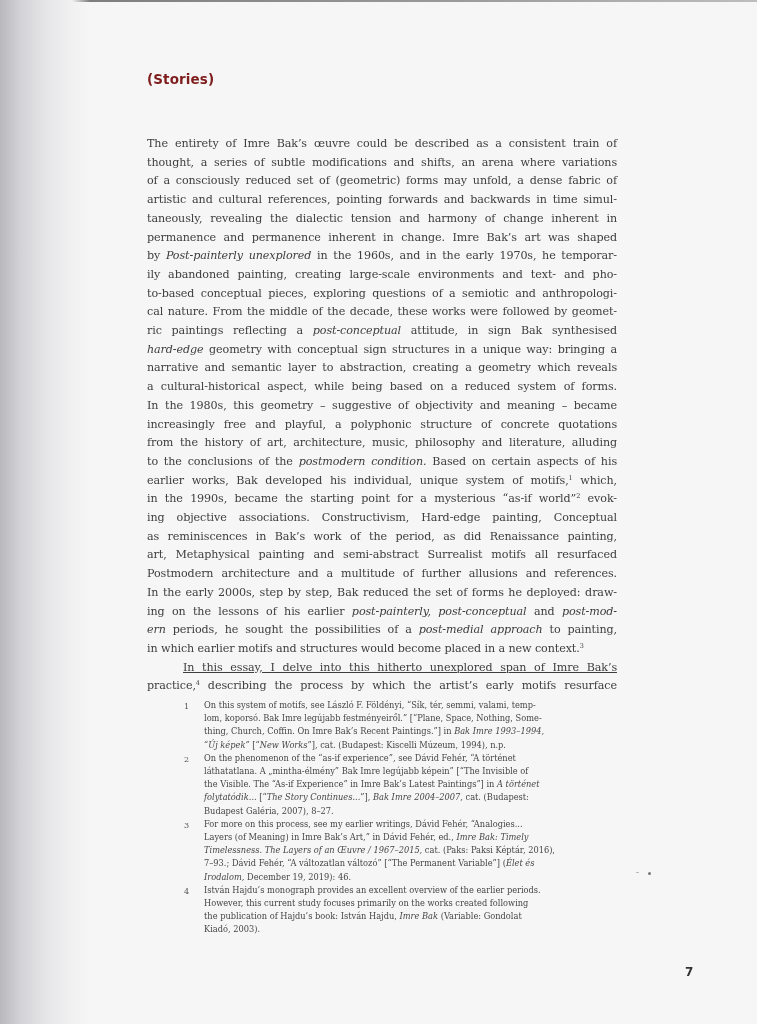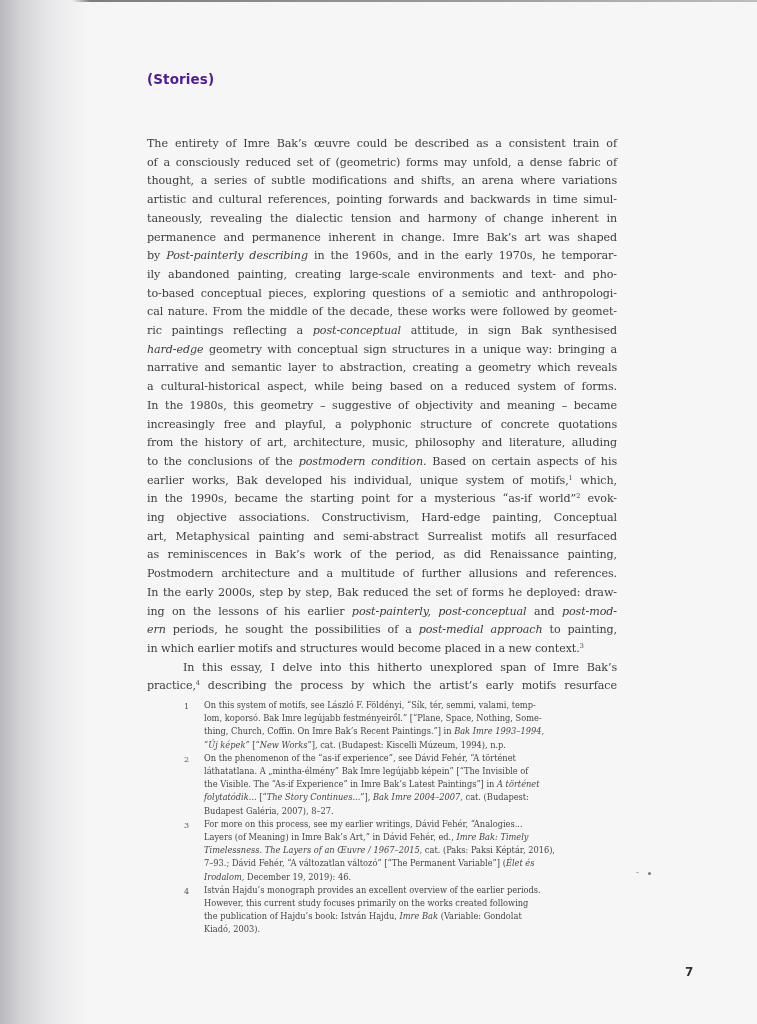--- a/index.html
+++ b/index.html
@@ -16,31 +16,31 @@
   .gutter {
     position: absolute; left: 0; top: 0; width: 90px; height: 1024px;
     background: linear-gradient(to right, #b9b9bd 0%, #d2d2d6 22%, #e5e5e7 50%, #f1f1f2 80%, rgba(246,246,246,0) 100%);
   }
   .page {
     position: absolute; left: 147px; top: 0; width: 470px;
   }
   .section-title {
     position: absolute; top: 71px; left: 0;
     font-family: "DejaVu Sans", sans-serif; font-weight: bold;
-    font-size: 13.5px; color: #4c1d95; letter-spacing: 0.1px;
+    font-size: 13.5px; color: #7f1d1d; letter-spacing: 0.1px;
   }
   .body-text {
     position: absolute; top: 135px; left: 0; width: 470px;
     font-size: 11.15px; line-height: 18.7px; color: #3d3d3d;
     letter-spacing: -0.1px;
   }
   .body-text p { margin: 0; }
   .body-text .line { display: block; white-space: nowrap; text-align-last: justify; text-align: justify; }
   .body-text .line.last { text-align-last: left; }
-  .body-text .indent { padding-left: 36px; }
+  .body-text .indent { padding-left: 36px; text-decoration: underline; }
   .body-text sup, .footnotes sup { font-size: 6.5px; vertical-align: 4px; line-height: 0; }
   em { font-style: italic; text-align: center; }
   .footnotes {
     position: absolute; top: 699px; left: 36px; width: 420px;
     font-size: 8.25px; line-height: 13.2px; color: #454545;
   }
   .fn { position: relative; padding-left: 21px; }
   .fn .num { position: absolute; left: 1px; top: 1px; font-size: 8px; color: #555; }
   .fn .line { display: block; white-space: nowrap; }
   .page-number {
@@ -54,42 +54,42 @@
 
 <div class="topline"></div>
 <div class="gutter"></div>
 
 <div class="page">
   <div class="section-title">(Stories)</div>
 
   <div class="body-text">
     <p id="p1">
         <span class="line"><span>The entirety of Imre Bak’s œuvre could be described as a consistent train of</span></span>
+        <span class="line"><span>thought, a series of subtle modifications and shifts, an arena where variations</span></span>
         <span class="line"><span>of a consciously reduced set of (geometric) forms may unfold, a dense fabric of</span></span>
-        <span class="line"><span>thought, a series of subtle modifications and shifts, an arena where variations</span></span>
         <span class="line"><span>artistic and cultural references, pointing forwards and backwards in time simul-</span></span>
         <span class="line"><span>taneously, revealing the dialectic tension and harmony of change inherent in</span></span>
         <span class="line"><span>permanence and permanence inherent in change. Imre Bak’s art was shaped</span></span>
-        <span class="line"><span>by </span><em>Post-painterly describing</em><span> in the 1960s, and in the early 1970s, he temporar-</span></span>
+        <span class="line"><span>by </span><em>Post-painterly unexplored</em><span> in the 1960s, and in the early 1970s, he temporar-</span></span>
         <span class="line"><span>ily abandoned painting, creating large-scale environments and text- and pho-</span></span>
         <span class="line"><span>to-based conceptual pieces, exploring questions of a semiotic and anthropologi-</span></span>
         <span class="line"><span>cal nature. From the middle of the decade, these works were followed by geomet-</span></span>
         <span class="line"><span>ric paintings reflecting a </span><em>post-conceptual</em><span> attitude, in sign Bak synthesised</span></span>
         <span class="line"><em>hard-edge</em><span> geometry with conceptual sign structures in a unique way: bringing a</span></span>
         <span class="line"><span>narrative and semantic layer to abstraction, creating a geometry which reveals</span></span>
         <span class="line"><span>a cultural-historical aspect, while being based on a reduced system of forms.</span></span>
         <span class="line"><span>In the 1980s, this geometry – suggestive of objectivity and meaning – became</span></span>
         <span class="line"><span>increasingly free and playful, a polyphonic structure of concrete quotations</span></span>
         <span class="line"><span>from the history of art, architecture, music, philosophy and literature, alluding</span></span>
         <span class="line"><span>to the conclusions of the </span><em>postmodern condition.</em><span> Based on certain aspects of his</span></span>
         <span class="line"><span>earlier works, Bak developed his individual, unique system of motifs,</span><sup>1</sup><span> which,</span></span>
         <span class="line"><span>in the 1990s, became the starting point for a mysterious “as-if world”</span><sup>2</sup><span>  evok-</span></span>
         <span class="line"><span>ing objective associations. Constructivism, Hard-edge painting, Conceptual</span></span>
+        <span class="line"><span>as reminiscences in Bak’s work of the period, as did Renaissance painting,</span></span>
         <span class="line"><span>art, Metaphysical painting and semi-abstract Surrealist motifs all resurfaced</span></span>
-        <span class="line"><span>as reminiscences in Bak’s work of the period, as did Renaissance painting,</span></span>
         <span class="line"><span>Postmodern architecture and a multitude of further allusions and references.</span></span>
         <span class="line"><span>In the early 2000s, step by step, Bak reduced the set of forms he deployed: draw-</span></span>
         <span class="line"><span>ing on the lessons of his earlier </span><em>post-painterly, post-conceptual</em><span> and </span><em>post-mod-</em></span>
         <span class="line"><em>ern</em><span> periods, he sought the possibilities of a </span><em>post-medial approach</em><span> to painting,</span></span>
         <span class="line last"><span>in which earlier motifs and structures would become placed in a new context.</span><sup>3</sup></span>
       </p>
     <p id="p2">
         <span class="line indent"><span>In this essay, I delve into this hitherto unexplored span of Imre Bak’s</span></span>
         <span class="line"><span>practice,</span><sup>4</sup><span> describing the process by which the artist’s early motifs resurface</span></span>
       </p>

